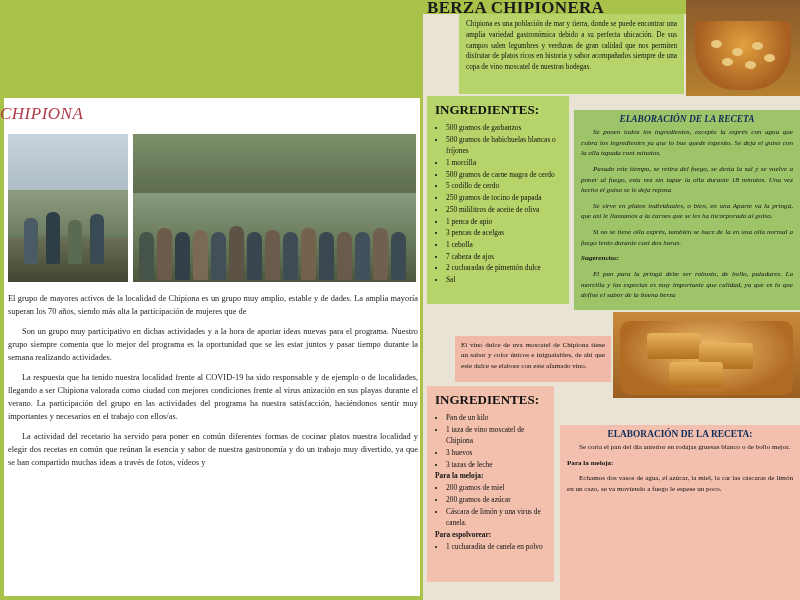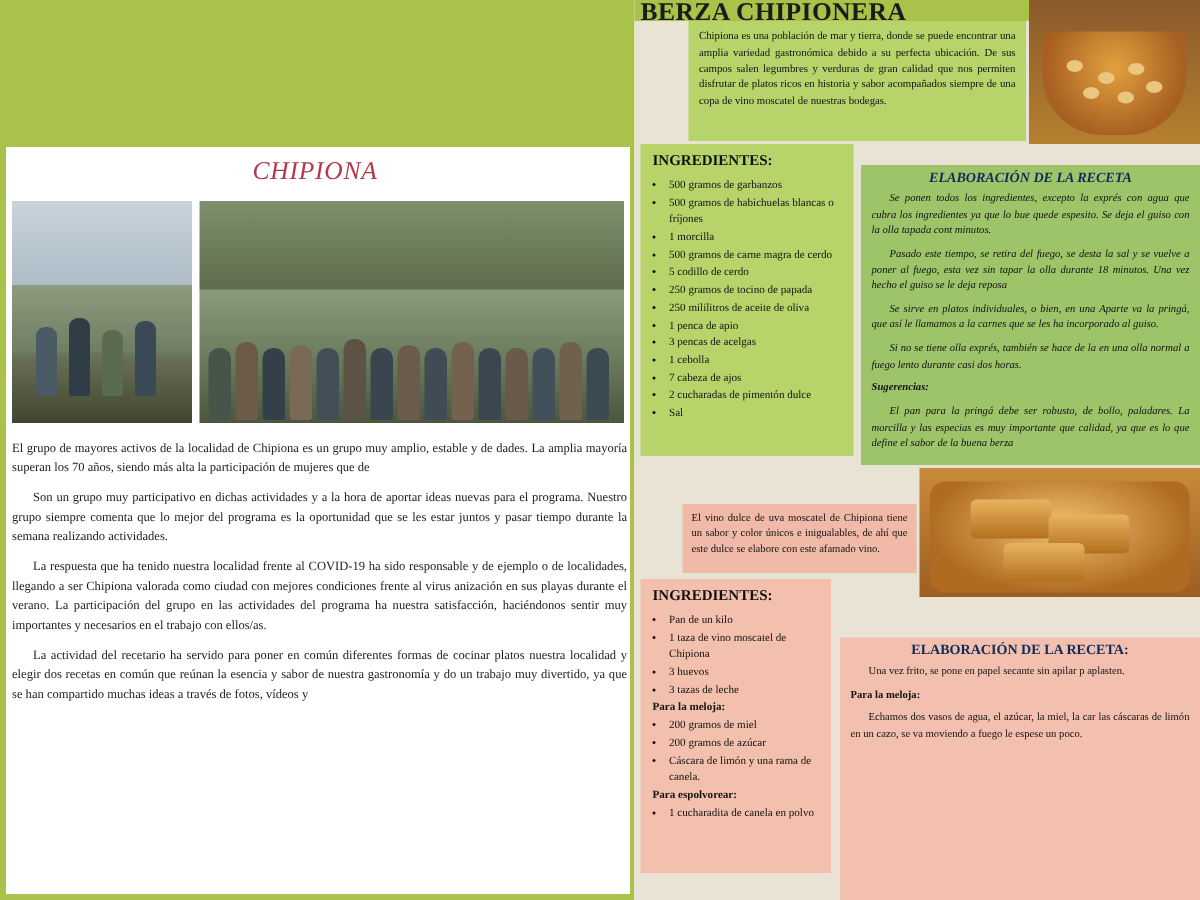--- a/index.html
+++ b/index.html
@@ -25,21 +25,21 @@
   .left-white-card {
     position: absolute;
     left: 4px; top: 98px;
     width: 416px; height: 498px;
     background: #ffffff;
   }
   .chipiona-title {
     position: absolute;
     left: 0; top: 104px;
     width: 420px;
-    text-align: center;
+    text-align: left;
     font-family: "Liberation Serif", serif;
     font-style: italic;
     font-size: 17px;
     color: #b23a48;
     letter-spacing: 0.5px;
   }
   .photo-left {
     position: absolute;
     left: 8px; top: 134px;
     width: 120px; height: 148px;
@@ -143,21 +143,21 @@
     background:#e9c77e;
   }
   .ingredientes-berza {
     position: absolute;
     left: 427px; top: 96px;
     width: 142px; height: 208px;
     background: #b7d46a;
     padding: 6px 8px;
   }
   .ing-head {
-    font-size: 10px; font-weight: bold; color:#111; margin-bottom: 4px; font-family: Liberation Serif, serif;
+    font-size: 13px; font-weight: bold; color:#111; margin-bottom: 4px; font-family: Liberation Serif, serif;
   }
   .ing-list { margin:0; padding-left: 11px; font-size: 7.4px; line-height: 1.58; color:#111; }
   .ing-list li { margin: 0; }
   .elab-berza {
     position: absolute;
     left: 574px; top: 110px;
     width: 226px; height: 248px;
     background: #9ec46a;
     padding: 4px 7px 4px 7px;
     font-style: italic;
@@ -343,28 +343,28 @@
   <div class="ingredientes-torrijas">
     <div class="ing-head">INGREDIENTES:</div>
     <ul class="ing-list">
       <li>Pan de un kilo</li>
       <li>1 taza de vino moscatel de Chipiona</li>
       <li>3 huevos</li>
       <li>3 tazas de leche</li>
       <li style="list-style:none; margin-left:-11px; font-weight:bold;">Para la meloja:</li>
       <li>200 gramos de miel</li>
       <li>200 gramos de azúcar</li>
-      <li>Cáscara de limón y una rama de canela.</li>
+      <li>Cáscara de limón y una virus de canela.</li>
       <li style="list-style:none; margin-left:-11px; font-weight:bold;">Para espolvorear:</li>
       <li>1 cucharadita de canela en polvo</li>
     </ul>
   </div>
 
   <div class="elab-torrijas">
     <div class="elab-head">ELABORACIÓN DE LA RECETA:</div>
     <div class="elab-body">
-      <p>Una vez frito, se pone en papel secante sin apilar p aplasten.</p>
+      <p>Se corta el pan del día anterior en rodajas gruesas blanco o de bollo mejor.</p>
       <p style="text-indent:0; font-weight:bold;">Para la meloja:</p>
       <p>Echamos dos vasos de agua, el azúcar, la miel, la car las cáscaras de limón en un cazo, se va moviendo a fuego le espese un poco.</p>
     </div>
   </div>
 
 </div>
 
 </body></html>

